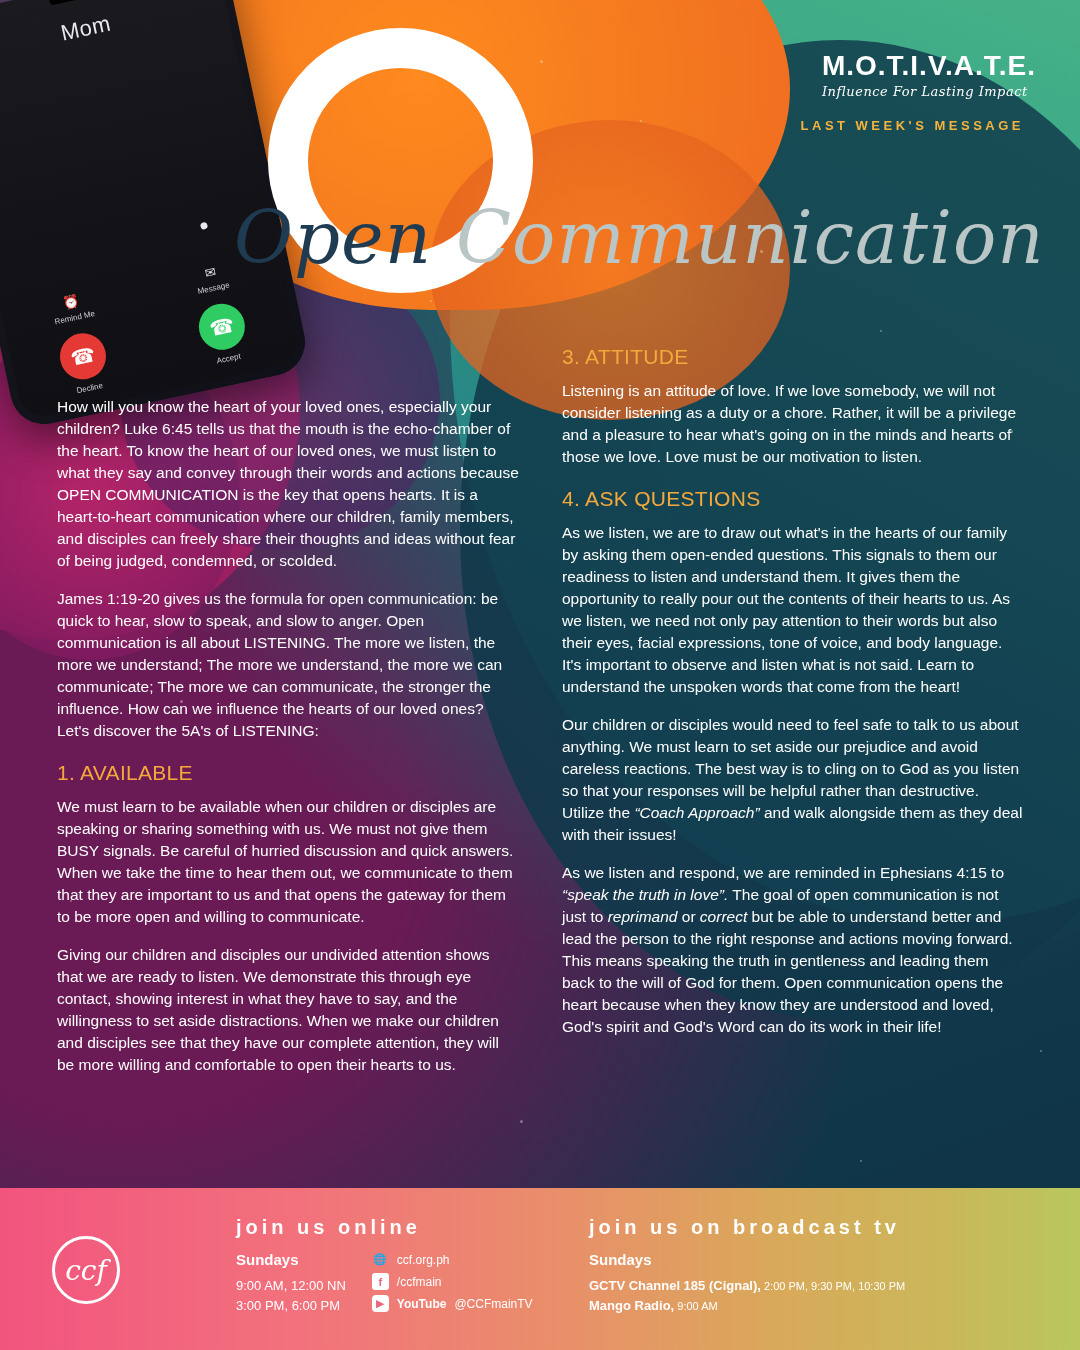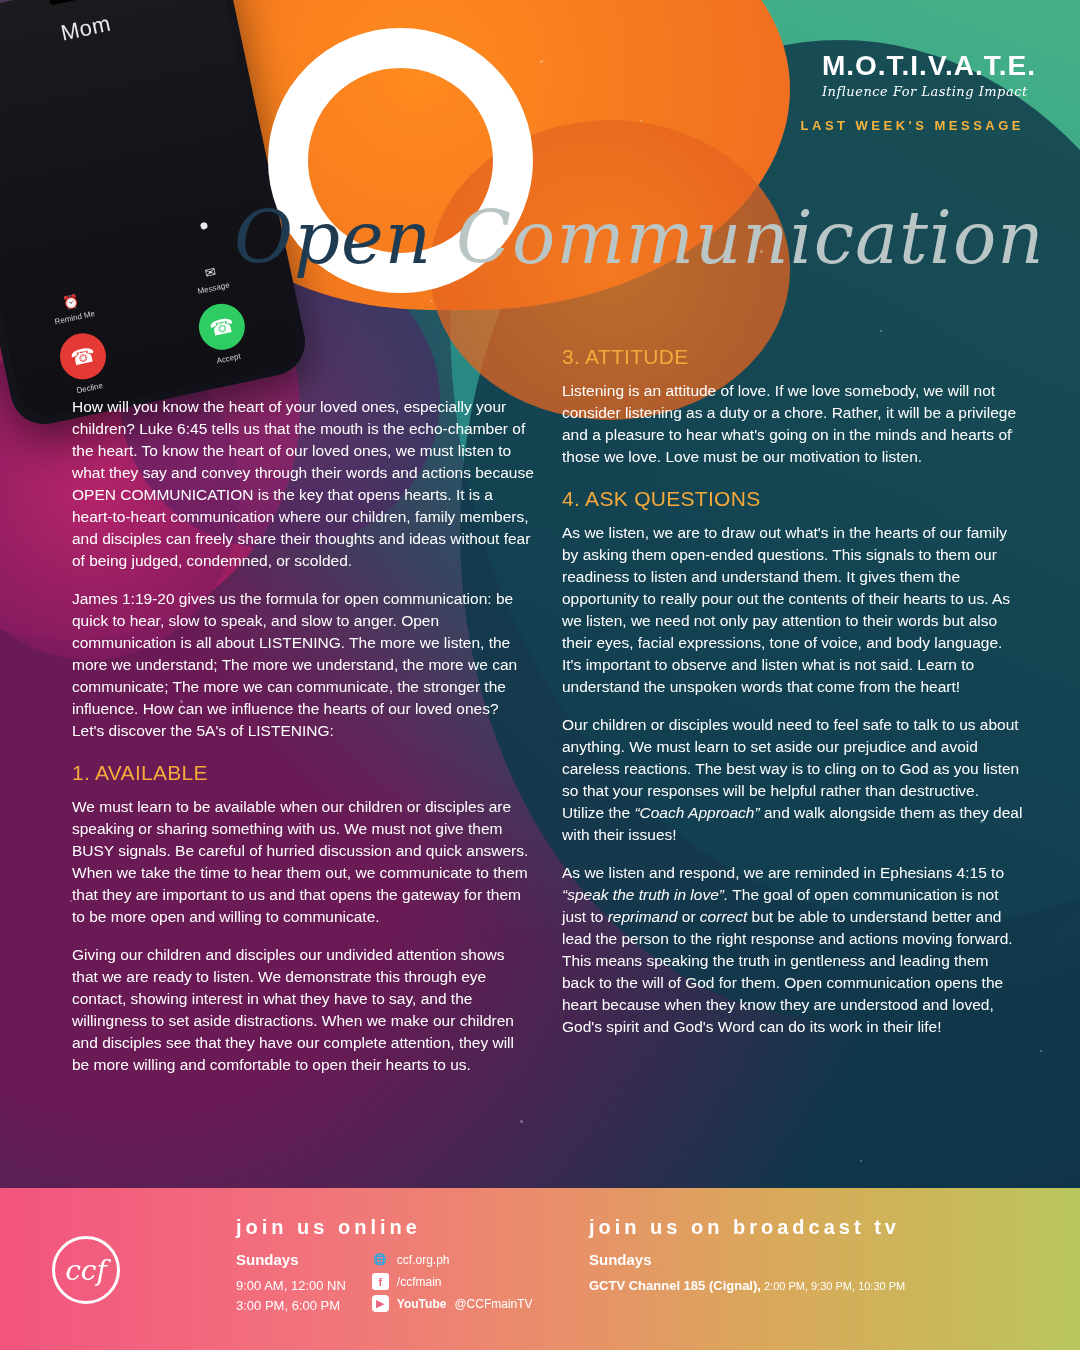--- a/index.html
+++ b/index.html
@@ -177,21 +177,21 @@
   }
   .script-title .pale { color:#b9c6c5; }
 
   
   .col {
     position:absolute;
     color:#ffffff;
     font-size:15.5px;
     line-height:1.42;
   }
-  .col-left { left:72px; top:396px; width:462px; }
+  .col-left { left:57px; top:396px; width:462px; }
   .col-right { left:562px; top:340px; width:462px; }
   .col p { margin:0 0 16px 0; }
   .sec-head {
     color:#f6a93b;
     font-size:21px;
     letter-spacing:.3px;
     margin:4px 0 8px 0;
   }
   .sec-head.first { margin-top:2px; }
   em { font-style:italic; }
@@ -356,16 +356,19 @@
         </div>
       </div>
     </div>
 
     <div class="foot-col foot-tv">
       <div class="foot-head">join us on broadcast tv</div>
       <div class="foot-sub">Sundays</div>
       <div class="foot-line">
         <b>GCTV Channel 185 (Cignal),</b><span class="tiny-caps"> 2:00 PM, 9:30 PM, 10:30 PM</span>
       </div>
+      <div class="foot-line">
+        <b>Mango Radio,</b><span class="tiny-caps"> 9:00 AM</span>
+      </div>
     </div>
   </div>
 
 </div>
 
 </body></html>

